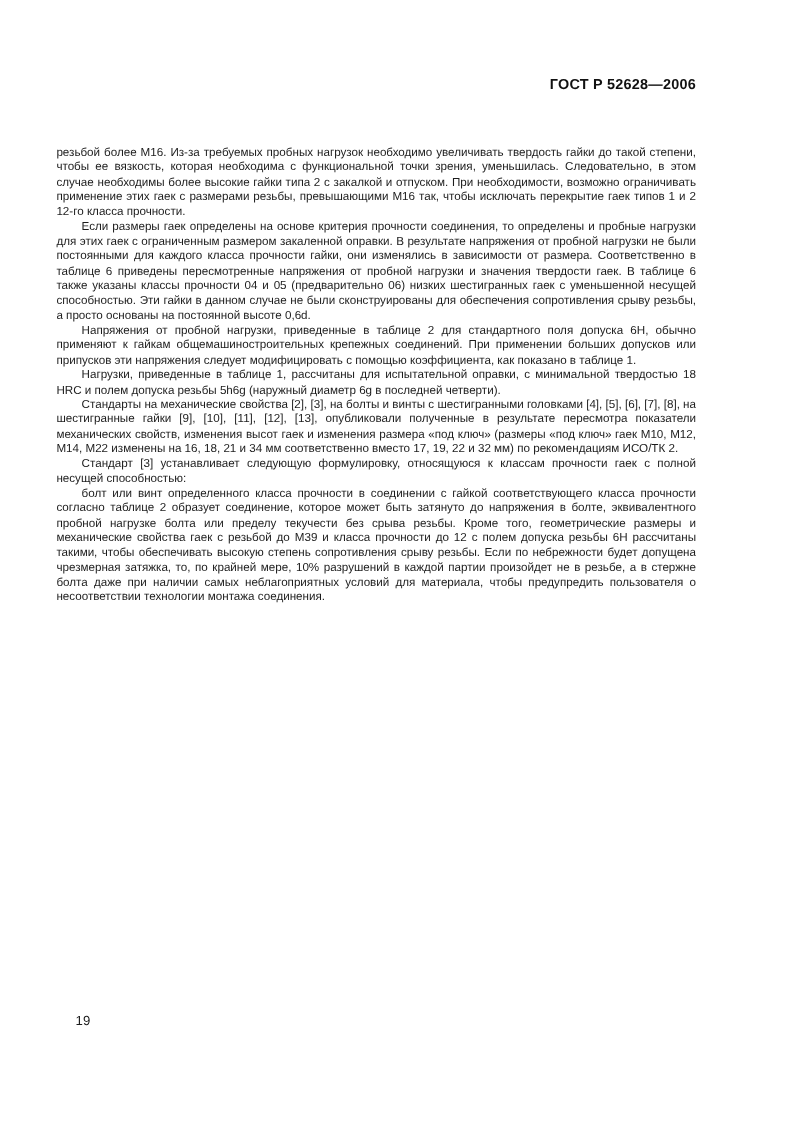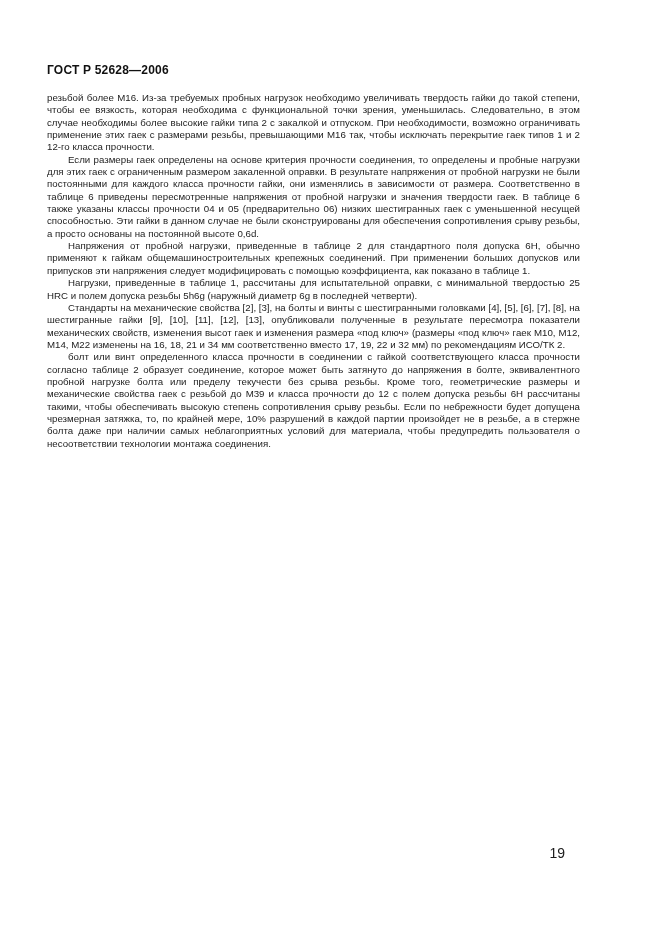--- a/index.html
+++ b/index.html
@@ -14,20 +14,21 @@
     background: #ffffff;
     color: #1c1c1c;
     font-family: "Liberation Sans", "DejaVu Sans", sans-serif;
     overflow: hidden;
   }
   .running-header {
     position: absolute;
     top: 63px;
     left: 47px;
     width: 533px;
+    text-align: right;
     font-size: 12px;
     font-weight: bold;
     letter-spacing: 0.2px;
     color: #111;
   }
   .body-text {
     position: absolute;
     top: 92px;
     left: 47px;
     width: 533px;
@@ -36,42 +37,43 @@
     text-align: justify;
     color: #1c1c1c;
   }
   .body-text p {
     margin: 0;
     padding: 0;
     text-indent: 21px;
   }
   .body-text p.no-indent {
     text-indent: 0;
+    margin-top: 30px;
   }
   .page-number {
     position: absolute;
     top: 845px;
-    left: 32px;
+    left: 63px;
     width: 533px;
-    text-align: right;
-    font-size: 14px;
+    font-size: 11px;
     color: #1c1c1c;
   }
 </style>
 </head>
 <body>
 
 <div class="page">
 
   <div class="running-header">ГОСТ Р 52628—2006</div>
 
   <div class="body-text">
     <p class="no-indent">резьбой более М16. Из-за требуемых пробных нагрузок необходимо увеличивать твердость гайки до такой степени, чтобы ее вязкость, которая необходима с функциональной точки зрения, уменьшилась. Следовательно, в этом случае необходимы более высокие гайки типа 2 с закалкой и отпуском. При необходимости, возможно ограничивать применение этих гаек с размерами резьбы, превышающими М16 так, чтобы исключать перекрытие гаек типов 1 и 2 12-го класса прочности.</p>
     <p>Если размеры гаек определены на основе критерия прочности соединения, то определены и пробные нагрузки для этих гаек с ограниченным размером закаленной оправки. В результате напряжения от пробной нагрузки не были постоянными для каждого класса прочности гайки, они изменялись в зависимости от размера. Соответственно в таблице 6 приведены пересмотренные напряжения от пробной нагрузки и значения твердости гаек. В таблице 6 также указаны классы прочности 04 и 05 (предварительно 06) низких шестигранных гаек с уменьшенной несущей способностью. Эти гайки в данном случае не были сконструированы для обеспечения сопротивления срыву резьбы, а просто основаны на постоянной высоте 0,6d.</p>
     <p>Напряжения от пробной нагрузки, приведенные в таблице 2 для стандартного поля допуска 6Н, обычно применяют к гайкам общемашиностроительных крепежных соединений. При применении больших допусков или припусков эти напряжения следует модифицировать с помощью коэффициента, как показано в таблице 1.</p>
-    <p>Нагрузки, приведенные в таблице 1, рассчитаны для испытательной оправки, с минимальной твердостью 25 HRC и полем допуска резьбы 5h6g (наружный диаметр 6g в последней четверти).</p>
+    <p>Нагрузки, приведенные в таблице 1, рассчитаны для испытательной оправки, с минимальной твердостью 18 HRC и полем допуска резьбы 5h6g (наружный диаметр 6g в последней четверти).</p>
     <p>Стандарты на механические свойства [2], [3], на болты и винты с шестигранными головками [4], [5], [6], [7], [8], на шестигранные гайки [9], [10], [11], [12], [13], опубликовали полученные в результате пересмотра показатели механических свойств, изменения высот гаек и изменения размера «под ключ» (размеры «под ключ» гаек М10, М12, М14, М22 изменены на 16, 18, 21 и 34 мм соответственно вместо 17, 19, 22 и 32 мм) по рекомендациям ИСО/ТК 2.</p>
+    <p>Стандарт [3] устанавливает следующую формулировку, относящуюся к классам прочности гаек с полной несущей способностью:</p>
     <p>болт или винт определенного класса прочности в соединении с гайкой соответствующего класса прочности согласно таблице 2 образует соединение, которое может быть затянуто до напряжения в болте, эквивалентного пробной нагрузке болта или пределу текучести без срыва резьбы. Кроме того, геометрические размеры и механические свойства гаек с резьбой до М39 и класса прочности до 12 с полем допуска резьбы 6Н рассчитаны такими, чтобы обеспечивать высокую степень сопротивления срыву резьбы. Если по небрежности будет допущена чрезмерная затяжка, то, по крайней мере, 10% разрушений в каждой партии произойдет не в резьбе, а в стержне болта даже при наличии самых неблагоприятных условий для материала, чтобы предупредить пользователя о несоответствии технологии монтажа соединения.</p>
   </div>
 
   <div class="page-number">19</div>
 
 </div>
 
 </body></html>

